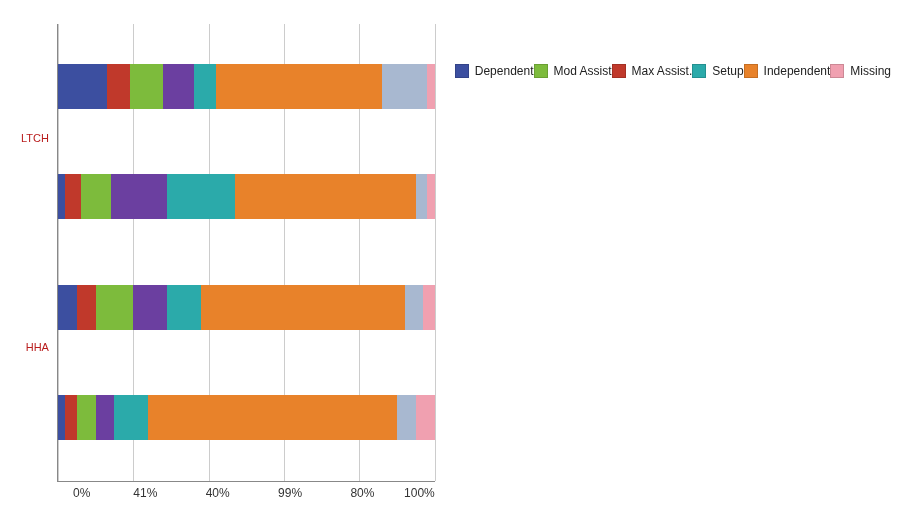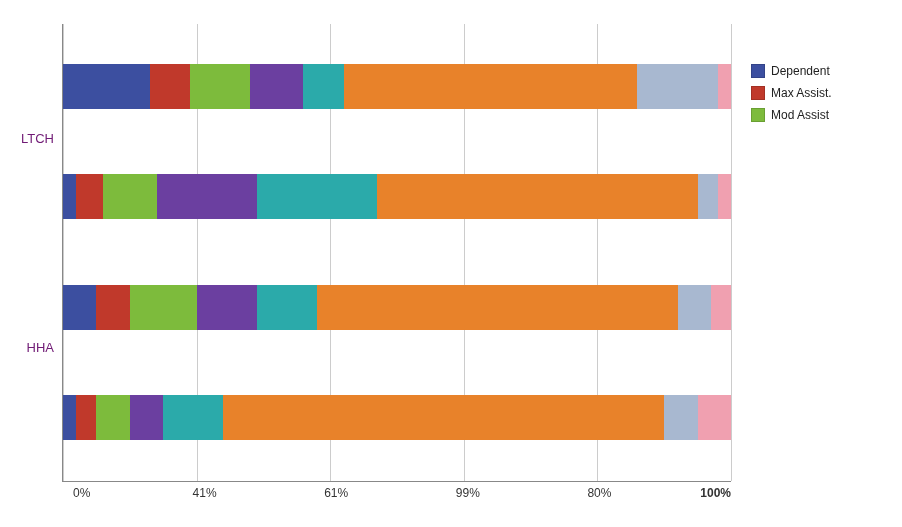--- a/index.html
+++ b/index.html
@@ -33,22 +33,22 @@
     .y-labels {
       display: flex;
       flex-direction: column;
       justify-content: space-around;
       padding-right: 8px;
       padding-bottom: 30px;
       padding-top: 10px;
     }
     .y-label {
       text-align: center;
-      font-size: 13px;
-      color: #701a75;
+      font-size: 11px;
+      color: #b91c1c;
       height: 60px;
       display: flex;
       align-items: center;
       justify-content: flex-end;
     }
     .bars-area {
       flex: 1;
       display: flex;
       flex-direction: column;
       border-left: 1px solid #888;
@@ -87,21 +87,20 @@
     }
     .x-label {
       font-size: 12px;
       color: #333;
       text-align: center;
     }
 
     
     .legend {
       display: flex;
-      flex-direction: column;
       padding: 40px 0 0 20px;
       min-width: 160px;
     }
     .legend-item {
       display: flex;
       align-items: center;
       margin-bottom: 8px;
     }
     .legend-color {
       width: 14px;
@@ -174,34 +173,46 @@
           <div class="grid-line" style="left: 40%;"></div>
           <div class="grid-line" style="left: 60%;"></div>
           <div class="grid-line" style="left: 80%;"></div>
           <div class="grid-line" style="left: 100%;"></div>
         </div>
     </div>
     <div style="display:flex; padding-left: 52px;">
       <div id="x-labels" class="x-axis-labels" style="width:100%; position:relative; height:22px;">
           <span class="x-label" style="position: absolute; left: 0%; transform: translateX(0px);">0%</span>
           <span class="x-label" style="position: absolute; left: 20%; transform: translateX(-50%);">41%</span>
-          <span class="x-label" style="position: absolute; left: 40%; transform: translateX(-50%);">61%</span>
+          <span class="x-label" style="position: absolute; left: 40%; transform: translateX(-50%);">40%</span>
           <span class="x-label" style="position: absolute; left: 60%; transform: translateX(-50%);">99%</span>
           <span class="x-label" style="position: absolute; left: 80%; transform: translateX(-50%);">80%</span>
-          <span class="x-label" style="position: absolute; left: 100%; transform: translateX(-100%); font-weight: bold;">100%</span>
+          <span class="x-label" style="position: absolute; left: 100%; transform: translateX(-100%);">100%</span>
         </div>
     </div>
   </div>
   <div class="legend" id="legend">
       <div class="legend-item">
         <div class="legend-color" style="background: rgb(60, 79, 160);"></div>
         <span class="legend-label">Dependent</span>
       </div>
       <div class="legend-item">
+        <div class="legend-color" style="background: rgb(125, 187, 60);"></div>
+        <span class="legend-label">Mod Assist</span>
+      </div>
+      <div class="legend-item">
         <div class="legend-color" style="background: rgb(192, 57, 43);"></div>
         <span class="legend-label">Max Assist.</span>
       </div>
       <div class="legend-item">
-        <div class="legend-color" style="background: rgb(125, 187, 60);"></div>
-        <span class="legend-label">Mod Assist</span>
+        <div class="legend-color" style="background: rgb(43, 170, 170);"></div>
+        <span class="legend-label">Setup</span>
+      </div>
+      <div class="legend-item">
+        <div class="legend-color" style="background: rgb(232, 130, 42);"></div>
+        <span class="legend-label">Independent</span>
+      </div>
+      <div class="legend-item">
+        <div class="legend-color" style="background: rgb(240, 160, 176);"></div>
+        <span class="legend-label">Missing</span>
       </div>
     </div>
 </div>
 
 </body></html>

